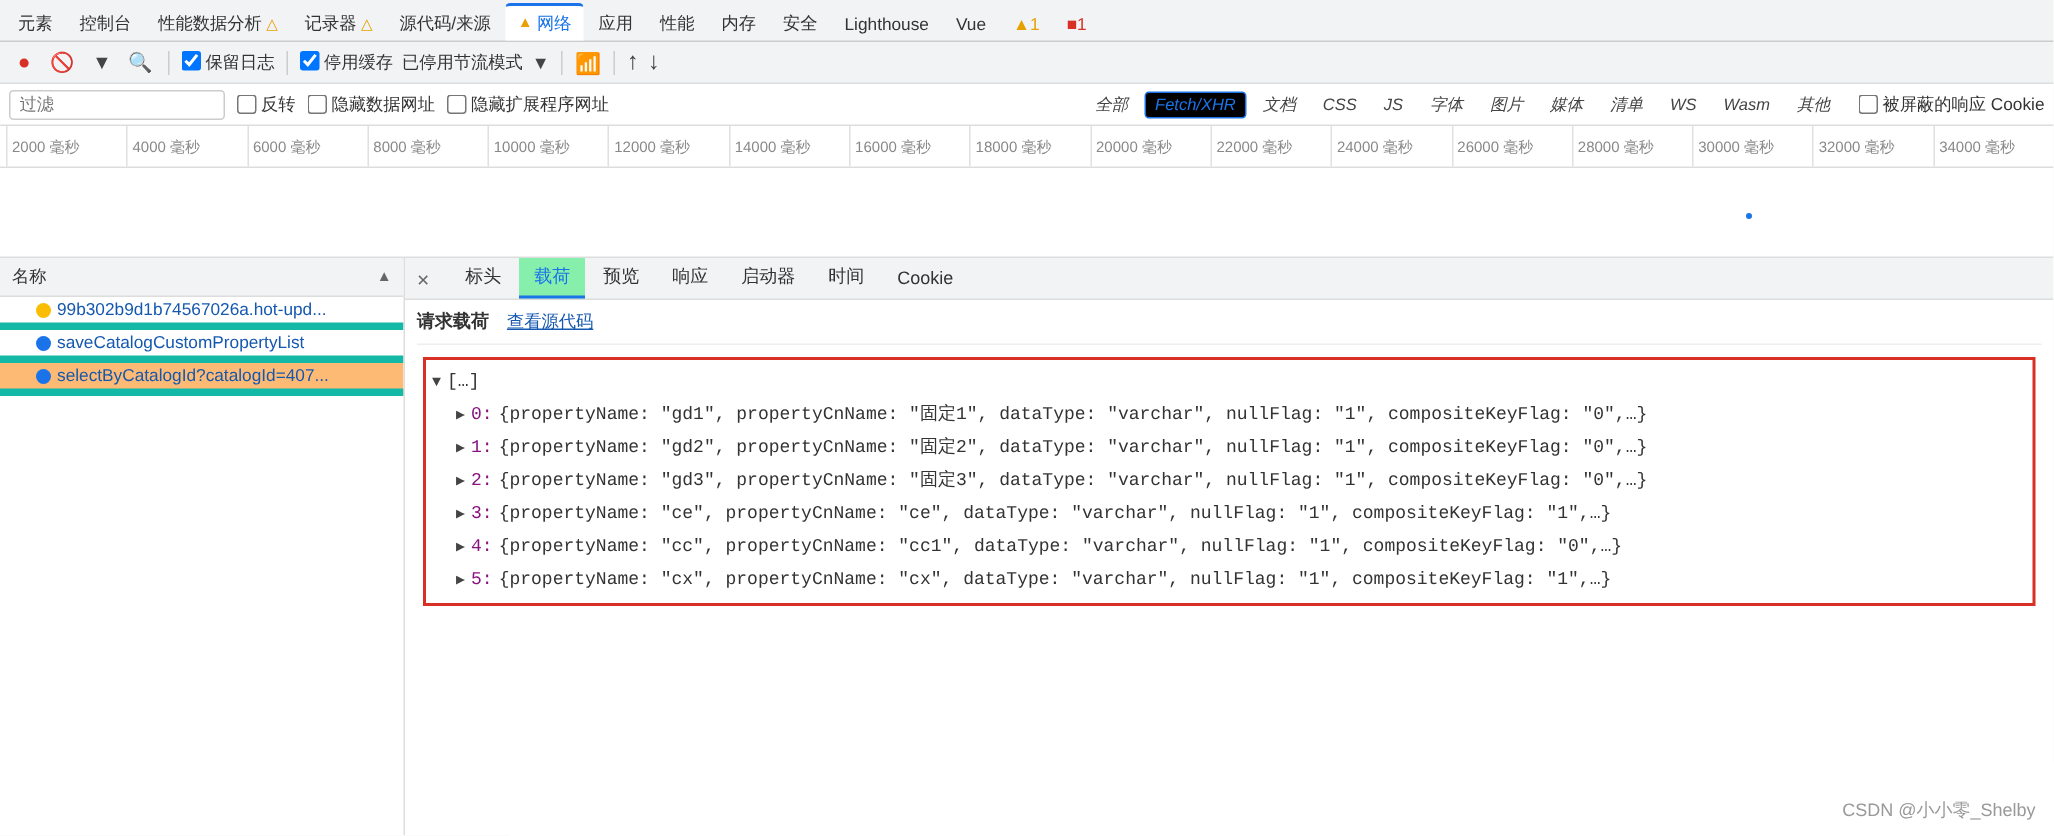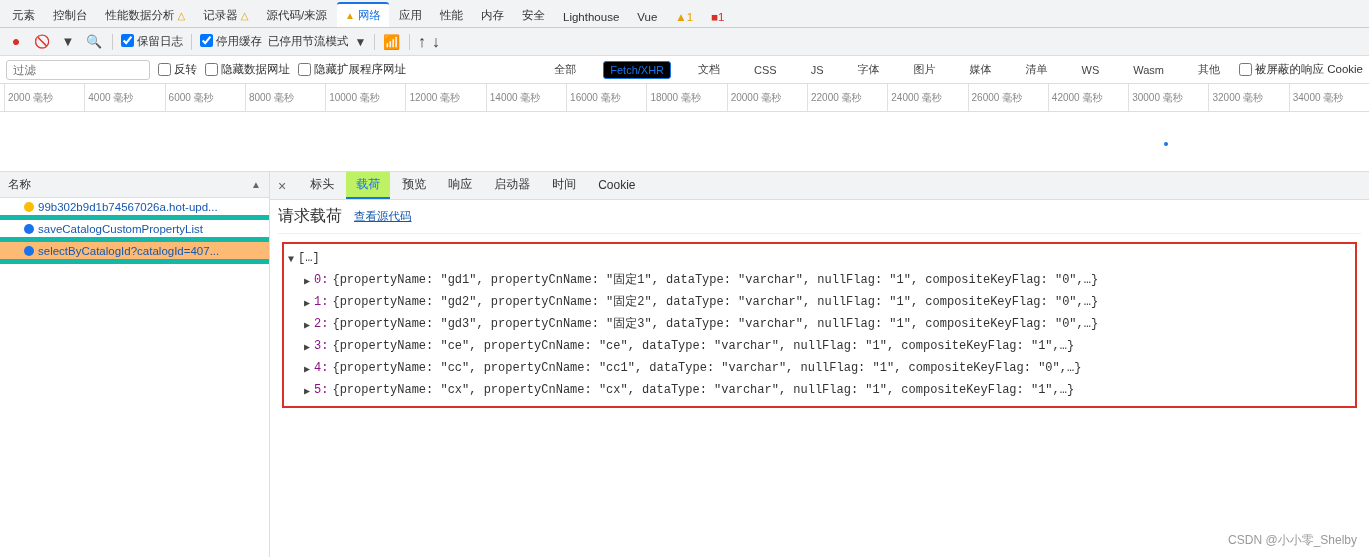--- a/index.html
+++ b/index.html
@@ -42,21 +42,21 @@
       display: flex; align-items: center; background: #fff; border-bottom: 1px solid #ddd;
       height: 28px; padding: 0 6px; gap: 8px;
     }
     .filter-input {
       width: 144px; height: 20px; border: 1px solid #ccc; border-radius: 3px;
       padding: 0 6px; font-size: 11.5px;
     }
     .filter-checkbox { display: flex; align-items: center; gap: 3px; font-size: 11.5px; cursor: pointer; }
     .filter-checkbox input { margin: 0; }
     .type-buttons {
-      display: flex; align-items: center; gap: 20px; margin-left: auto;
+      display: flex; align-items: center; gap: 4px; margin-left: auto; font-style: italic;
     }
     .type-btn {
       padding: 2px 6px; border: 1px solid transparent; border-radius: 3px;
       font-size: 11px; cursor: pointer; background: transparent; color: #444;
     }
     .type-btn.active { background: #000000; border-color: #1a73e8; color: #1a73e8; }
 
     
     .timeline-ruler {
       background: #fff; border-bottom: 1px solid #ddd; height: 28px;
@@ -114,33 +114,33 @@
 
     
     .detail-tabs {
       display: flex; align-items: center; border-bottom: 1px solid #ddd;
       background: #f1f3f4; height: 28px; padding: 0 4px; gap: 2px;
     }
     .detail-tab {
       padding: 4px 10px; cursor: pointer; font-size: 12px; color: #333;
       border-bottom: 2px solid transparent; white-space: nowrap; text-align: right;
     }
-    .detail-tab.active { border-bottom: 2px solid #1a73e8; color: #1a73e8; background: #bef264; }
+    .detail-tab.active { border-bottom: 2px solid #1a73e8; color: #1a73e8; background: #86efac; }
     .close-btn { margin-right: 8px; cursor: pointer; color: #666; font-size: 14px; padding: 2px 4px; }
 
     
     .payload-content {
       flex: 1; overflow-y: auto; padding: 6px 8px; background: #fff;
     }
     .payload-header-row {
       display: flex; align-items: center; gap: 12px; margin-bottom: 8px;
       border-bottom: 1px solid #eee; padding-bottom: 6px;
     }
     .payload-section-title {
-      font-size: 16px; font-weight: 400; color: #333;
+      font-size: 12px; font-weight: 700; color: #333;
     }
     .view-source-link {
       font-size: 11.5px; color: #1558b0; cursor: pointer; text-decoration: underline;
     }
 
     
     .json-tree { font-family: 'Consolas', 'Courier New', monospace; font-size: 12px; }
     .json-row {
       display: flex; align-items: flex-start; padding: 1px 0; line-height: 18px;
     }
@@ -301,21 +301,21 @@
   <div class="ruler-segment">
       <span>22000 毫秒</span>
     </div>
   <div class="ruler-segment">
       <span>24000 毫秒</span>
     </div>
   <div class="ruler-segment">
       <span>26000 毫秒</span>
     </div>
   <div class="ruler-segment">
-      <span>42000 毫秒</span>
+      <span>28000 毫秒</span>
     </div>
   <div class="ruler-segment">
       <span>30000 毫秒</span>
     </div>
   <div class="ruler-segment">
       <span>32000 毫秒</span>
     </div>
   <div class="ruler-segment">
       <span>34000 毫秒</span>
     </div>

